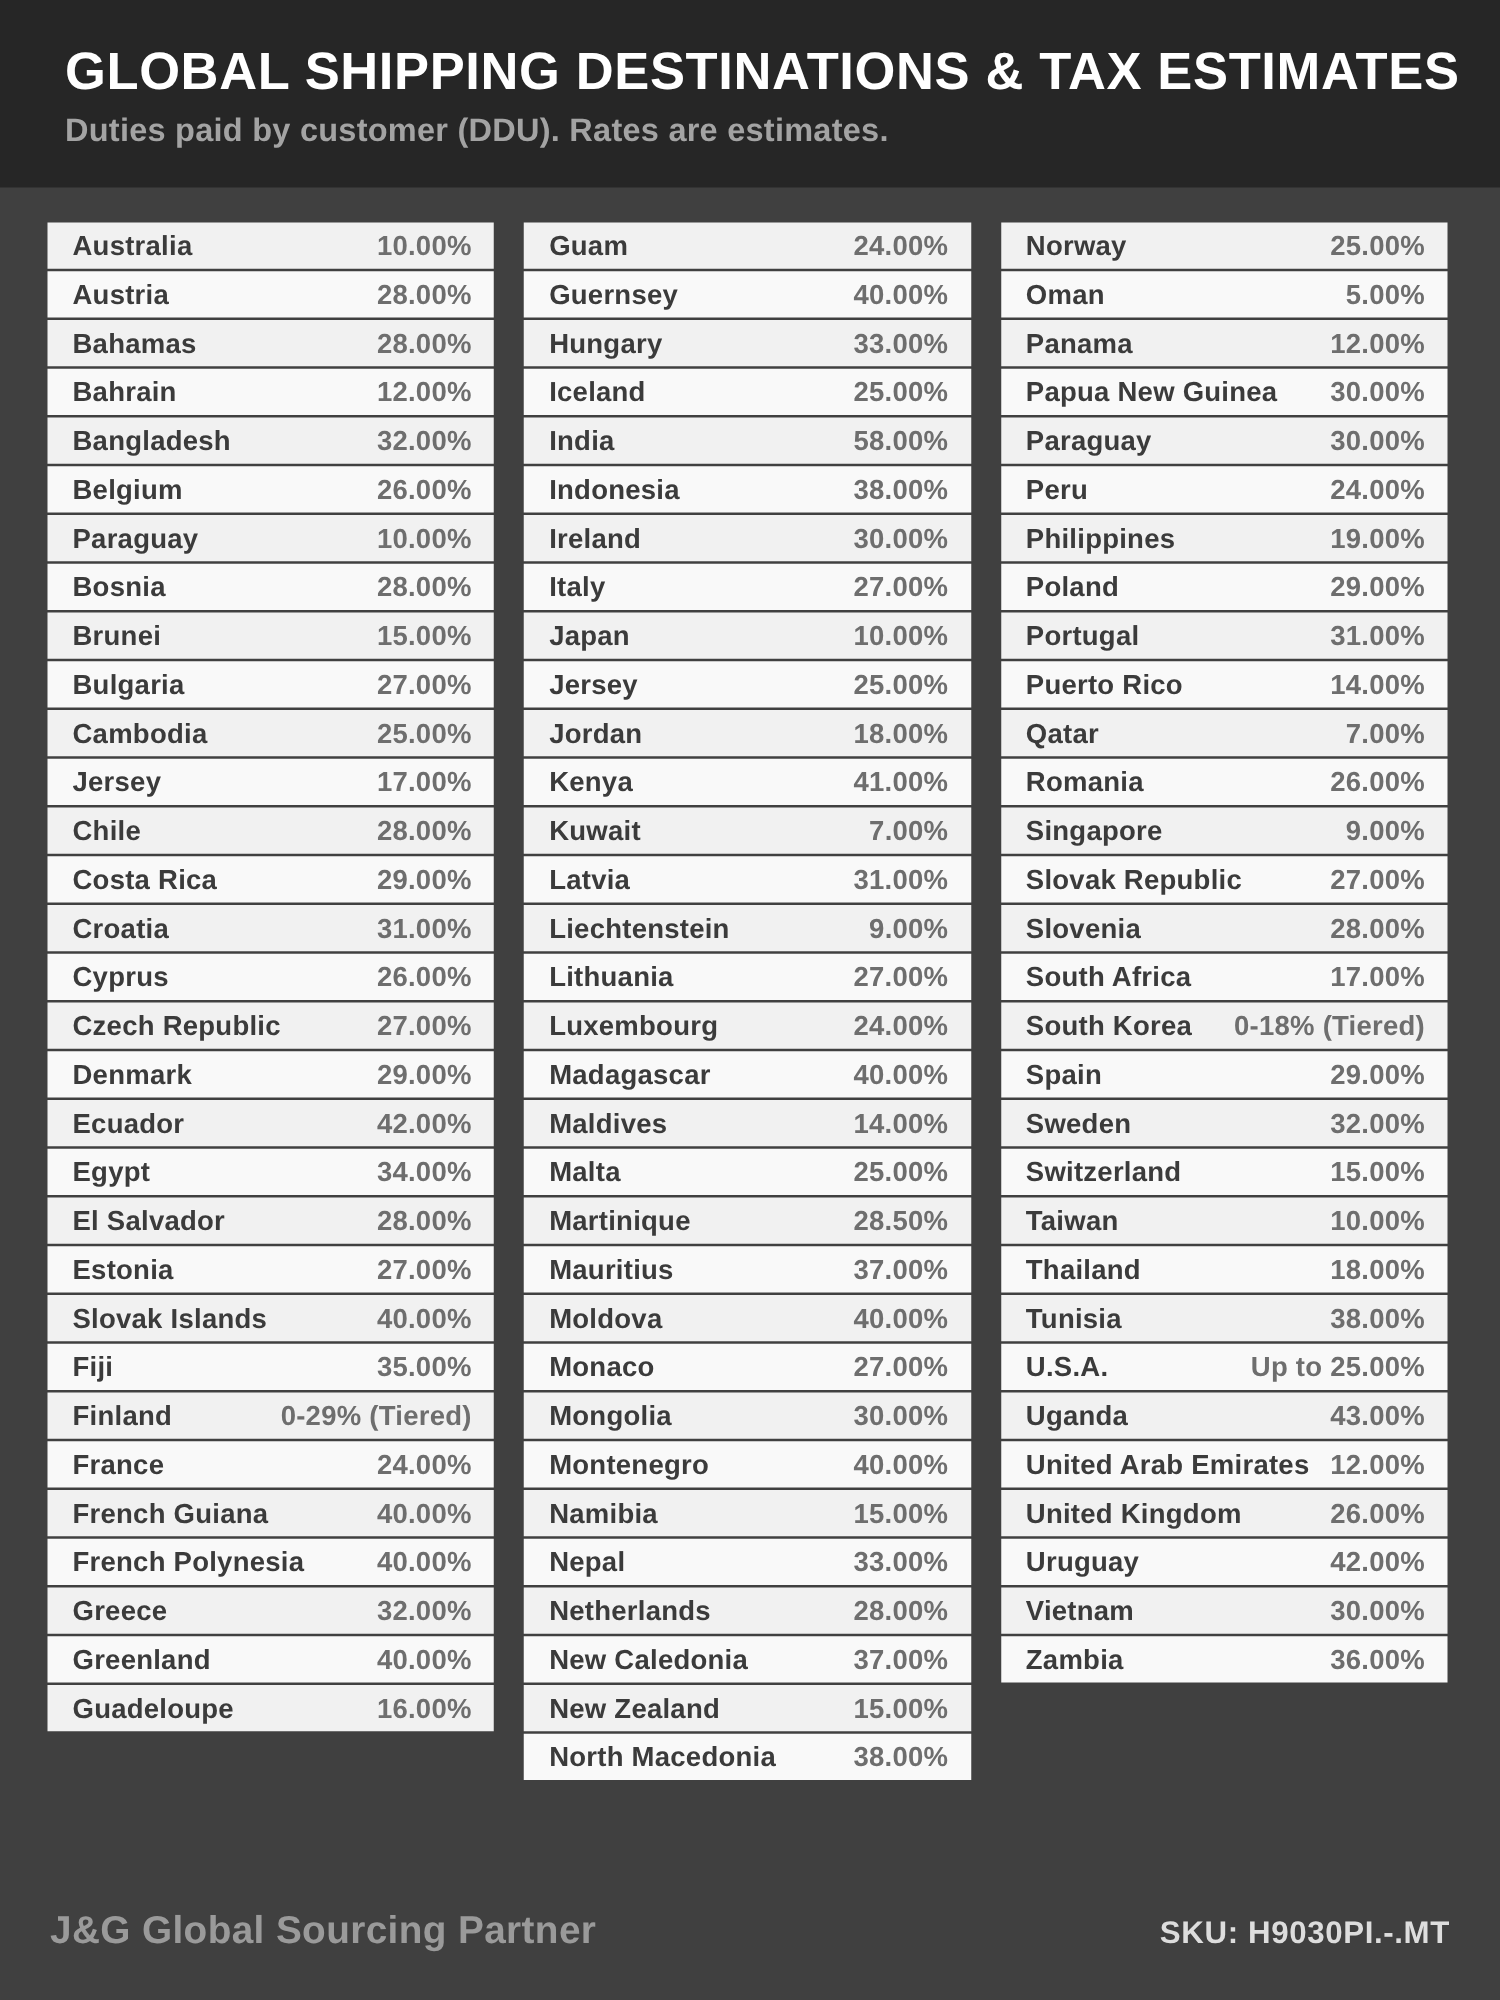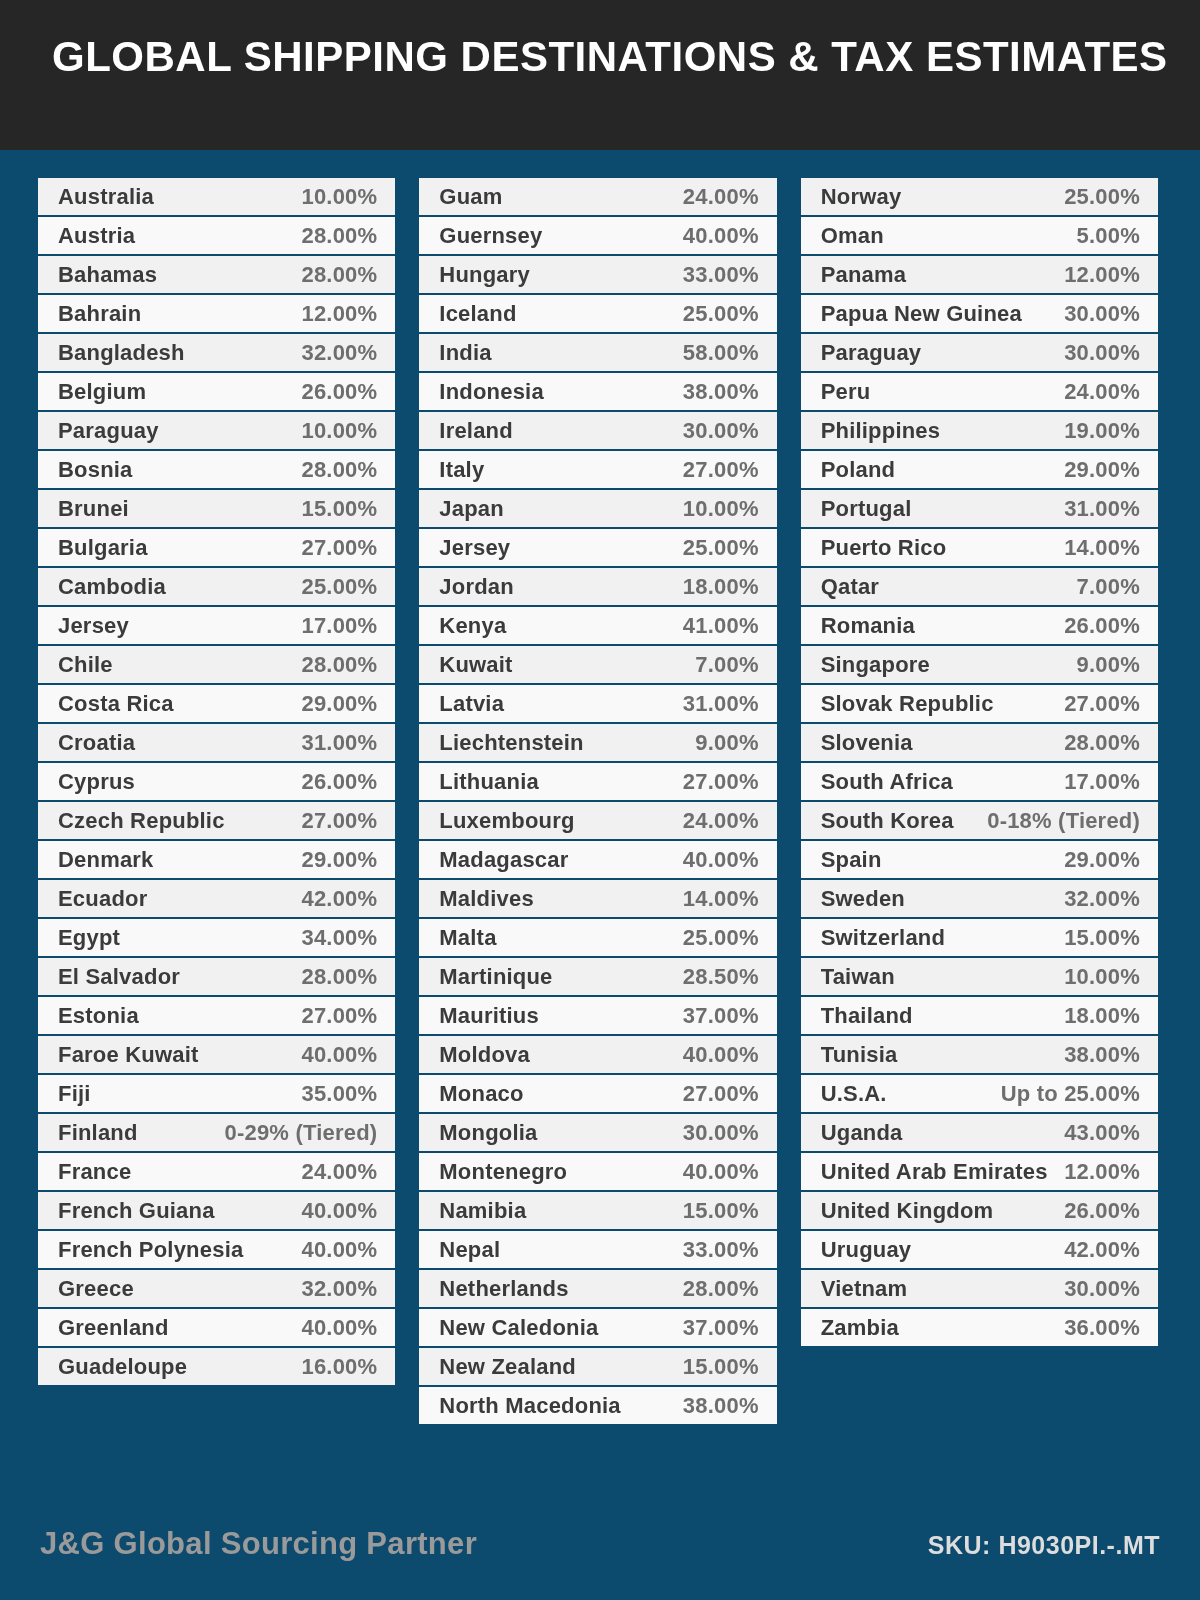--- a/index.html
+++ b/index.html
@@ -5,21 +5,21 @@
   html, body {
     margin: 0;
     padding: 0;
     background: #ffffff;
     font-family: "Liberation Sans", sans-serif;
   }
   .page {
     position: relative;
     width: 1200px;
     height: 1600px;
-    background: #0c4a6e;
+    background: #404040;
     overflow: hidden;
   }
   .header {
     background: #262626;
     width: 1200px;
     height: 150px;
     box-sizing: border-box;
     padding: 34px 52px 0 52px;
   }
   .header h1 {
@@ -95,20 +95,21 @@
     margin-top: 44px;
   }
 </style>
 </head>
 <body>
 
 <div class="page">
 
   <div class="header">
     <h1>GLOBAL SHIPPING DESTINATIONS &amp; TAX ESTIMATES</h1>
+    <p>Duties paid by customer (DDU). Rates are estimates.</p>
   </div>
 
   <div class="table-area">
     <div class="col">
         <div class="row">
           <span class="country">Australia</span>
           <span class="rate">10.00%</span>
         </div>
         <div class="row">
           <span class="country">Austria</span>
@@ -188,21 +189,21 @@
         </div>
         <div class="row">
           <span class="country">El Salvador</span>
           <span class="rate">28.00%</span>
         </div>
         <div class="row">
           <span class="country">Estonia</span>
           <span class="rate">27.00%</span>
         </div>
         <div class="row">
-          <span class="country">Faroe Kuwait</span>
+          <span class="country">Slovak Islands</span>
           <span class="rate">40.00%</span>
         </div>
         <div class="row">
           <span class="country">Fiji</span>
           <span class="rate">35.00%</span>
         </div>
         <div class="row">
           <span class="country">Finland</span>
           <span class="rate">0-29% (Tiered)</span>
         </div>

